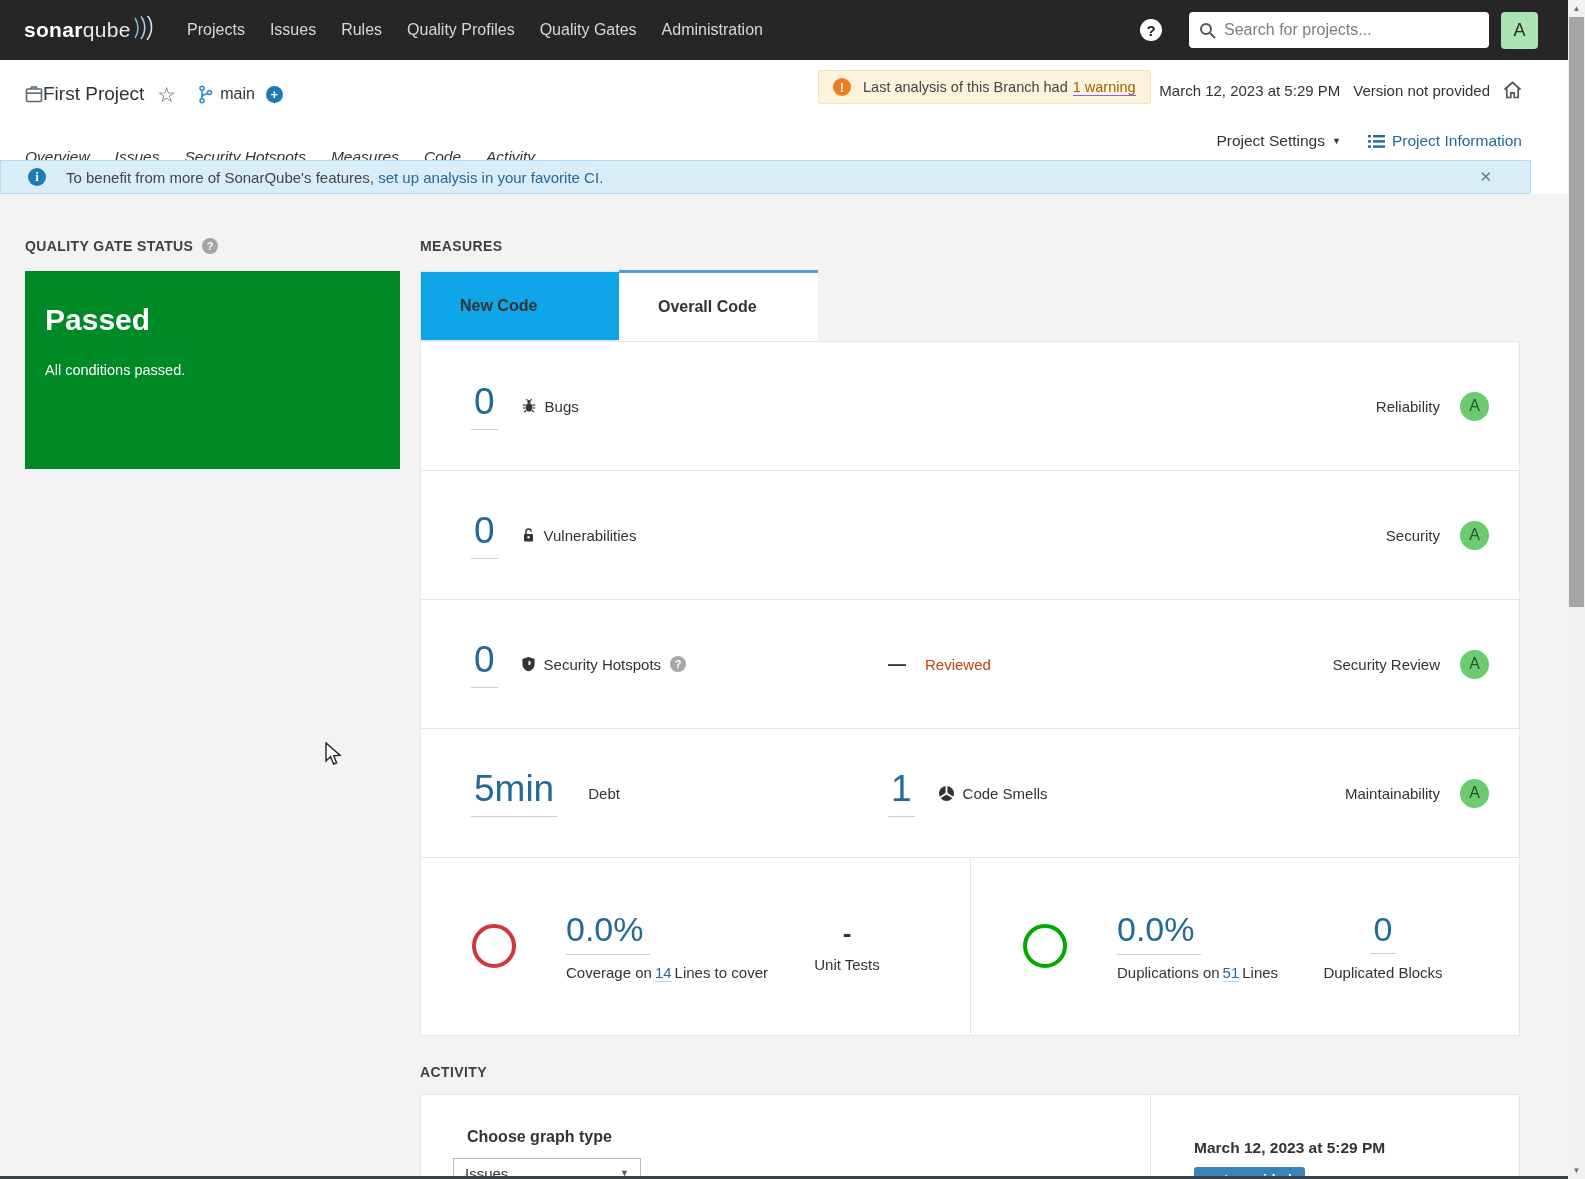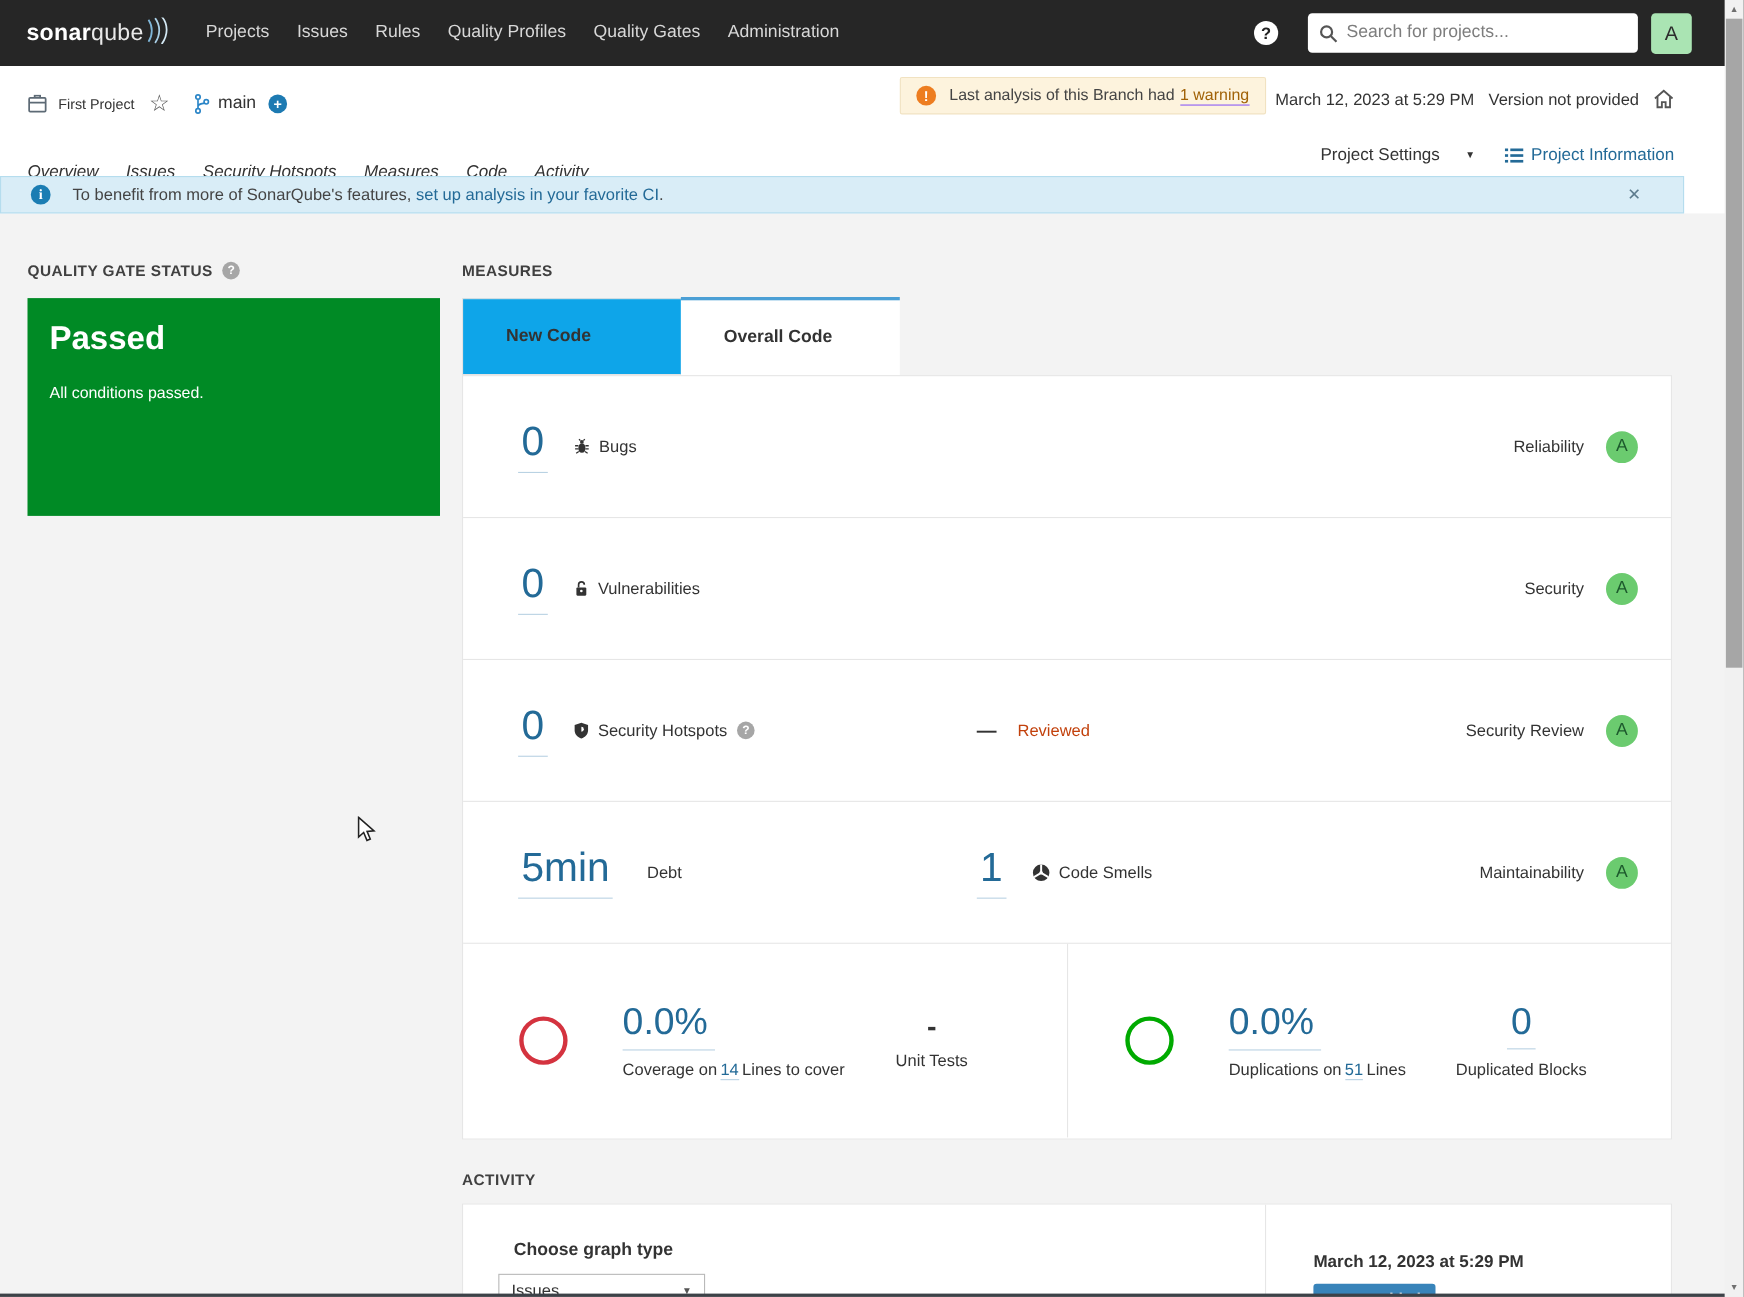--- a/index.html
+++ b/index.html
@@ -27,21 +27,21 @@
   .nav-search input { border:none; outline:none; flex:1; font-size:16px; color:#333;
     font-family:"Liberation Sans",sans-serif; margin-left:8px; }
   .nav-search input::placeholder { color:#7d7d7d; }
   .nav-avatar { width:37px; height:37px; margin:0 30px 0 12px; border-radius:4px;
     background:var(--avatar-bg); color:#2d2d2d; font-size:18px;
     display:flex; align-items:center; justify-content:center; cursor:pointer; }
 
   
   .header-section { position:absolute; left:0; top:60px; width:1568px; height:134px; background:#fff; }
   .title-row { position:absolute; left:25px; top:18px; display:flex; align-items:center; height:32px; }
-  .project-name { font-size:13px; color:#333; margin-left:10px; }
+  .project-name { font-size:19px; color:#333; }
   .fav-star { font-size:21px; color:#5a5a5a; margin-left:13px; cursor:pointer; line-height:1; }
   .branch-icon-wrap { margin-left:21px; display:flex; }
   .branch-name { font-size:16px; color:#333; margin-left:7px; }
   .plus-circle { width:17px; height:17px; border-radius:50%; background:#1d7ab2; color:#fff;
     font-size:13px; font-weight:bold; display:flex; align-items:center; justify-content:center;
     margin-left:11px; cursor:pointer; line-height:1; }
 
   .warning-box { position:absolute; left:818px; top:10px; height:34px;
     background:#fdf3dd; border:1px solid #f1e2c1; border-radius:2px;
     display:flex; align-items:center; padding:0 14px; font-size:14.5px; color:#444; }
@@ -53,21 +53,21 @@
   .analysis-meta { position:absolute; right:45px; top:20px; display:flex; align-items:center;
     font-size:15px; color:#333; }
   .analysis-meta .meta-date { margin-right:13px; }
   .analysis-meta .meta-version { margin-right:12px; }
 
   .tabs-row { position:absolute; left:25px; top:80px; display:flex;font-style:italic; }
   .page-tab { font-size:15.5px; color:#333; padding:8px 0 13px; margin-right:25px; cursor:pointer; }
   .page-tab.active { border-bottom:3px solid var(--tab-highlight); }
 
   .header-actions { position:absolute; right:46px; top:72px; display:flex; align-items:center; }
-  .proj-settings { font-size:15.5px; color:#333; cursor:pointer; display:flex; align-items:center;gap:16px; }
+  .proj-settings { font-size:15.5px; color:#333; cursor:pointer; display:flex; align-items:center; }
   .caret-down { font-size:9px; color:#333; margin-left:7px; }
   .proj-info { font-size:15.5px; color:var(--accent-blue); cursor:pointer; display:flex; align-items:center; margin-left:27px; }
   .proj-info svg { margin-right:7px; }
 
   
   .info-banner { position:absolute; left:0; top:160px; width:1531px; height:34px;
     background:#d9edf7; border:1px solid #b5ddee; display:flex; align-items:center; }
   .info-circle { width:18px; height:18px; border-radius:50%; background:#1b7db3; color:#fff;
     font-size:13px; font-weight:bold; display:flex; align-items:center; justify-content:center;
     margin-left:27px; flex:none; font-family:"Liberation Serif",serif; }
@@ -80,21 +80,21 @@
     display:flex; align-items:center; }
   .help-circle { width:16px; height:16px; border-radius:50%; background:#a6a6a6; color:#fff;
     font-size:11px; font-weight:bold; display:flex; align-items:center; justify-content:center;
     margin-left:9px; cursor:pointer; }
   .qg-title { position:absolute; left:25px; top:238px; }
   .measures-title { position:absolute; left:420px; top:238px; }
   .activity-title { position:absolute; left:420px; top:1064px; }
 
   
   .passed-box { position:absolute; left:25px; top:271px; width:375px; height:198px;
-    background:var(--passed-green); color:#fff; padding:20px 20px; }
+    background:var(--passed-green); color:#fff; padding:32px 20px; }
   .passed-box h2 { font-size:30px; font-weight:bold; margin-bottom:25px; }
   .passed-box p { font-size:14.5px; }
 
   
   .measures-tabs { position:absolute; left:420px; top:271px; display:flex; }
   .m-tab { width:199px; height:70px; font-size:16px; font-weight:bold; color:#333;
     display:flex; align-items:center; padding-left:39px; cursor:pointer; }
   .m-tab.inactive { background:#0ea5e9; border:1px solid #e3e3e3; border-right:none; }
   .m-tab.active { background:#fff; border-top:3px solid var(--tab-highlight); margin-top:-1px; height:71px; }
 

